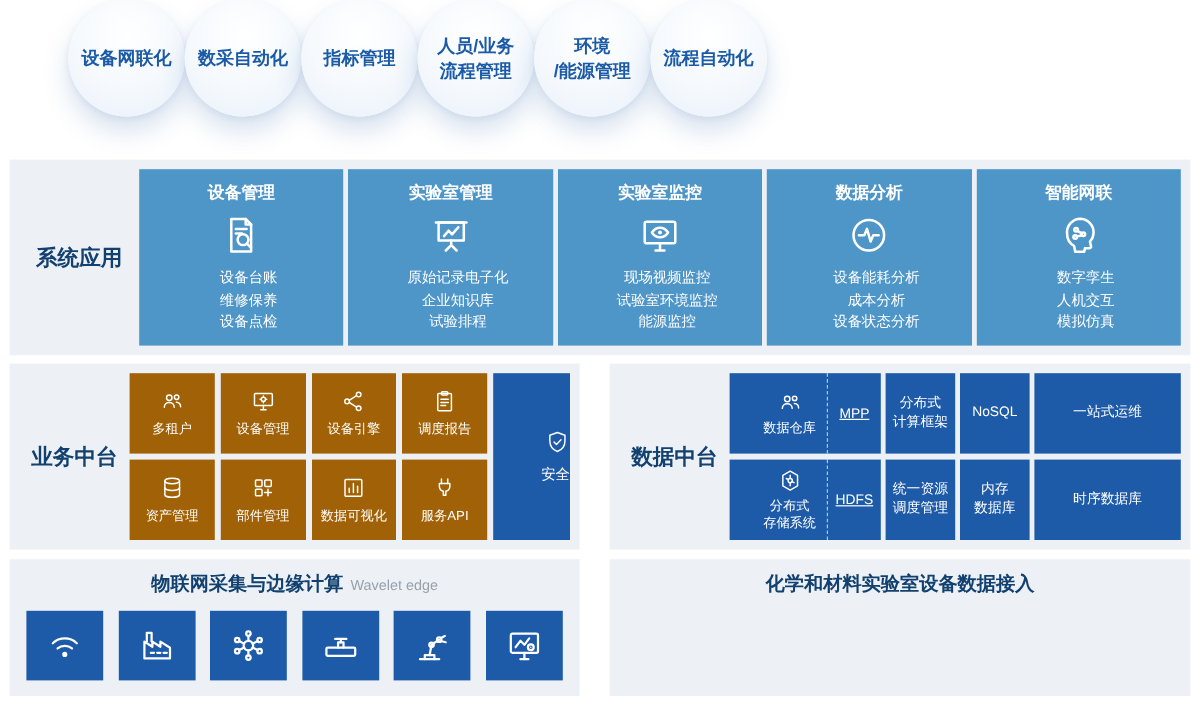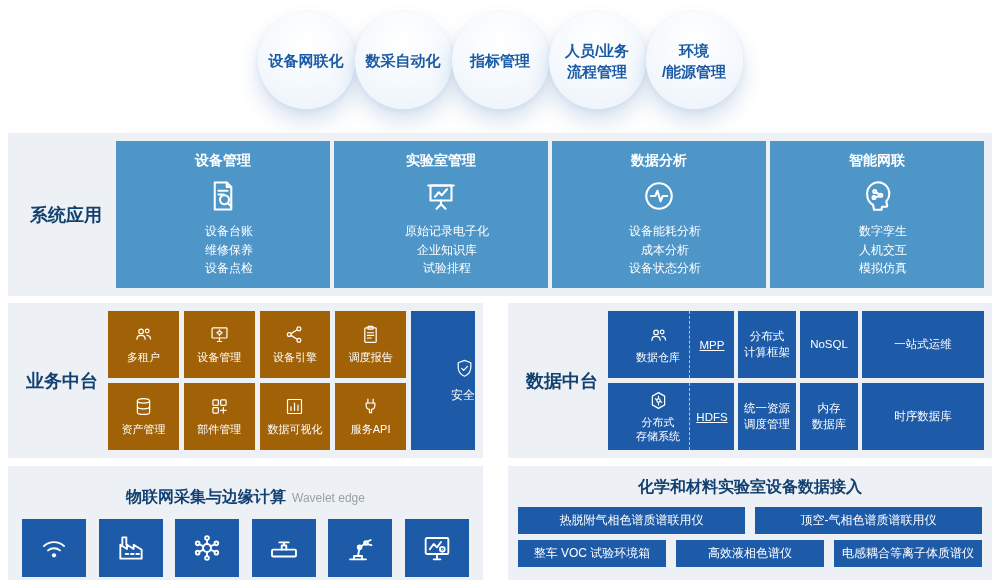--- a/index.html
+++ b/index.html
@@ -11,21 +11,21 @@
   .pre { white-space:pre-line; }
 
   
   svg.icn { fill:none; stroke:currentColor; stroke-width:1.4; stroke-linecap:round; stroke-linejoin:round; }
   .icon-lg { width:36px; height:36px; }
   .icon-sm { width:21px; height:21px; }
   .icon-md { width:32px; height:32px; }
 
   
   .circles { position:absolute; left:0; top:9; width:1000px; height:100px;
-    display:flex; justify-content:center; padding:12px 57px; }
+    display:flex; justify-content:flex-start; padding:0 57px; }
   .circle { width:97px; height:97px; border-radius:50%;
     background:radial-gradient(circle at 50% 30%, #ffffff 0%, #f5f9fd 55%, #e9f1fa 100%);
     box-shadow:0 12px 22px rgba(28,90,165,0.18), 0 2px 6px rgba(28,90,165,0.08);
     display:flex; align-items:center; justify-content:center; text-align:center;
     color:#1a5aa6; font-weight:bold; font-size:15px; line-height:1.4; }
 
   
   .panel { position:absolute; background:#edf1f6; }
   .panel-label { color:#12406f; font-weight:bold; font-size:18px; text-align:center; }
 
@@ -57,21 +57,21 @@
   .combo-left { flex:1; display:flex; flex-direction:column; align-items:center; justify-content:center;
     gap:4px; font-size:11px; text-align:center; line-height:1.3;
     border-right:1px dashed rgba(255,255,255,0.65);padding-left:19px; }
   .combo-right { width:44px; flex:0 0 44px; display:flex; align-items:center; justify-content:center; font-size:11.5px;text-decoration:underline; }
   .data-tile { background:#1d5aa8; color:#fff; display:flex; align-items:center; justify-content:center;
     text-align:center; font-size:11.5px; line-height:1.35; }
   .w58 { width:58px; flex:0 0 58px; }
   .wflex { flex:1; }
 
   
-  .iot-panel { left:8px; top:466px; width:475px; height:114px; padding-top:21px; }
+  .iot-panel { left:8px; top:466px; width:475px; height:114px; padding-top:11px; }
   .panel-title { text-align:center; color:#12406f; font-weight:bold; font-size:16px; }
   .panel-subtitle { color:#98a1ab; font-size:12px; font-weight:normal; margin-left:6px; }
   .iot-tiles { display:flex; justify-content:space-between; padding:0 14px; margin-top:11px; }
   .iot-tile { width:64px; height:58px; background:#1d5aa8; color:#fff; display:flex;
     align-items:center; justify-content:center; }
 
   .lab-panel { left:508px; top:466px; width:484px; height:114px; padding:11px 10px 12px; }
   .lab-rows { margin-top:9px; display:flex; flex-direction:column; gap:6px; }
   .lab-row { display:flex; gap:10px; }
   .lab-tile { flex:1; background:#1d5aa8; color:#fff; font-size:12px; height:27px;
@@ -217,20 +217,23 @@
       <span class="pre">指标管理</span>
     </div>
   <div class="circle">
       <span class="pre">人员/业务
 流程管理</span>
     </div>
   <div class="circle">
       <span class="pre">环境
 /能源管理</span>
     </div>
+  <div class="circle">
+      <span class="pre">流程自动化</span>
+    </div>
 </div>
 
 <div class="panel sys-panel">
   <div class="sys-label-box">
       <div class="panel-label">系统应用</div>
     </div>
   <div class="sys-cards">
 
     <div class="app-card">
       <div class="card-title">设备管理</div>
@@ -249,20 +252,31 @@
       <svg class="icn icon-lg">
           <use href="#i-presentation"></use>
         </svg>
       <div class="card-items">
         <div>原始记录电子化</div>
         <div>企业知识库</div>
         <div>试验排程</div>
       </div>
     </div>
 
+    <div class="app-card">
+      <div class="card-title">实验室监控</div>
+      <svg class="icn icon-lg">
+          <use href="#i-monitor-eye"></use>
+        </svg>
+      <div class="card-items">
+        <div>现场视频监控</div>
+        <div>试验室环境监控</div>
+        <div>能源监控</div>
+      </div>
+    </div>
 
     <div class="app-card">
       <div class="card-title">数据分析</div>
       <svg class="icn icon-lg">
           <use href="#i-pulse"></use>
         </svg>
       <div class="card-items">
         <div>设备能耗分析</div>
         <div>成本分析</div>
         <div>设备状态分析</div>
@@ -424,24 +438,13 @@
     <div class="iot-tile">
         <svg class="icn icon-md">
           <use href="#i-screen"></use>
         </svg>
       </div>
   </div>
 </div>
 
 <div class="panel lab-panel">
   <div class="panel-title">化学和材料实验室设备数据接入</div>
-  <div class="lab-rows">
-    <div class="lab-row">
-      <div class="lab-tile">热脱附气相色谱质谱联用仪</div>
-      <div class="lab-tile">顶空-气相色谱质谱联用仪</div>
-    </div>
-    <div class="lab-row">
-      <div class="lab-tile">整车 VOC 试验环境箱</div>
-      <div class="lab-tile">高效液相色谱仪</div>
-      <div class="lab-tile">电感耦合等离子体质谱仪</div>
-    </div>
-  </div>
 </div>
 
 </body></html>

